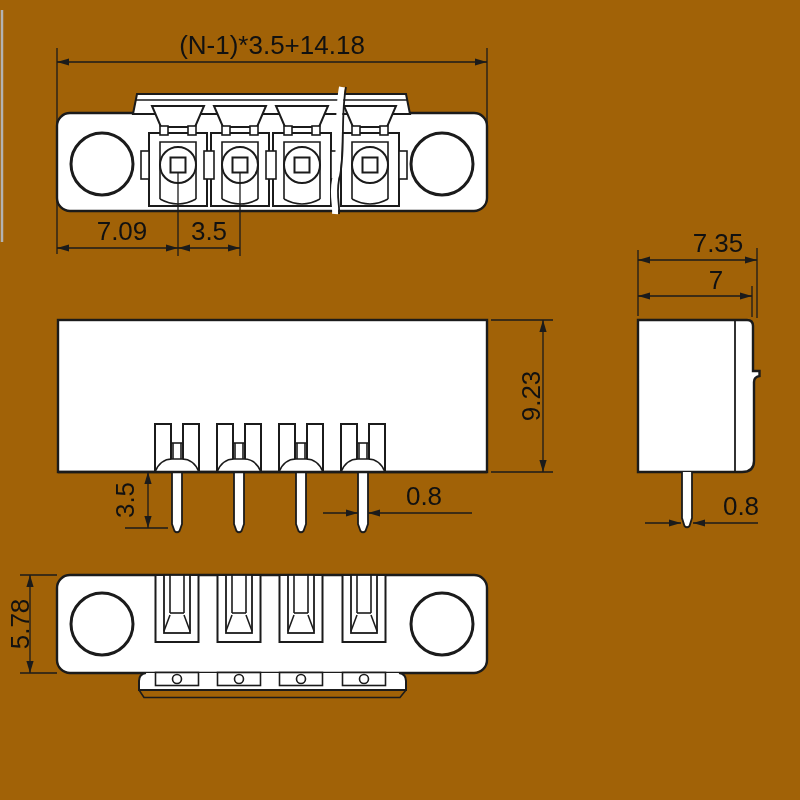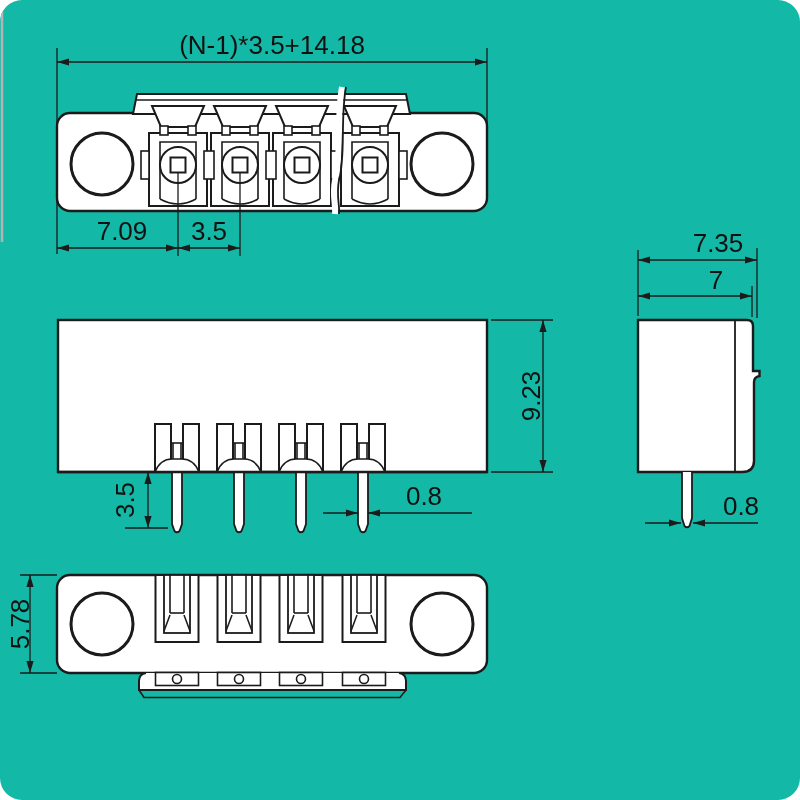--- a/index.html
+++ b/index.html
@@ -1,16 +1,16 @@
 <!DOCTYPE html>
 <html><head>
 <meta charset="utf-8">
 <style>
   html,body{margin:0;padding:0;background:#ffffff;}
-  #stage{position:relative;width:800px;height:800px;background:#14b8a6;overflow:hidden;border-radius:22px;}
+  #stage{position:relative;width:800px;height:800px;background:#a16207;overflow:hidden;}
   svg{display:block;}
   .t{font-family:"Liberation Sans", sans-serif;font-size:26px;fill:#111111;}
   .outline{fill:#ffffff;stroke:#1b1b1b;stroke-width:2.4;}
   .mid{fill:#ffffff;stroke:#1b1b1b;stroke-width:2;}
   .thin{fill:none;stroke:#1b1b1b;stroke-width:1.6;}
   .thinw{fill:#ffffff;stroke:#1b1b1b;stroke-width:1.6;}
   .dim{stroke:#1b1b1b;stroke-width:1.3;fill:none;}
   .bold-circle{fill:#ffffff;stroke:#1b1b1b;stroke-width:3;}
 </style>
 </head>

